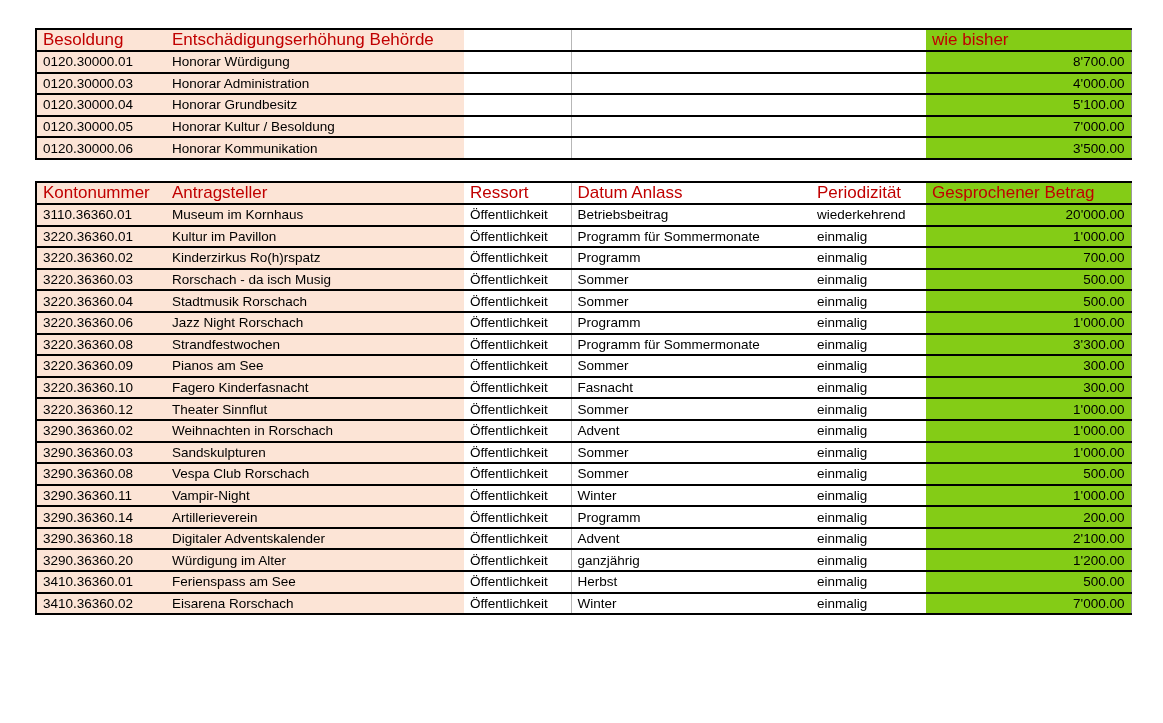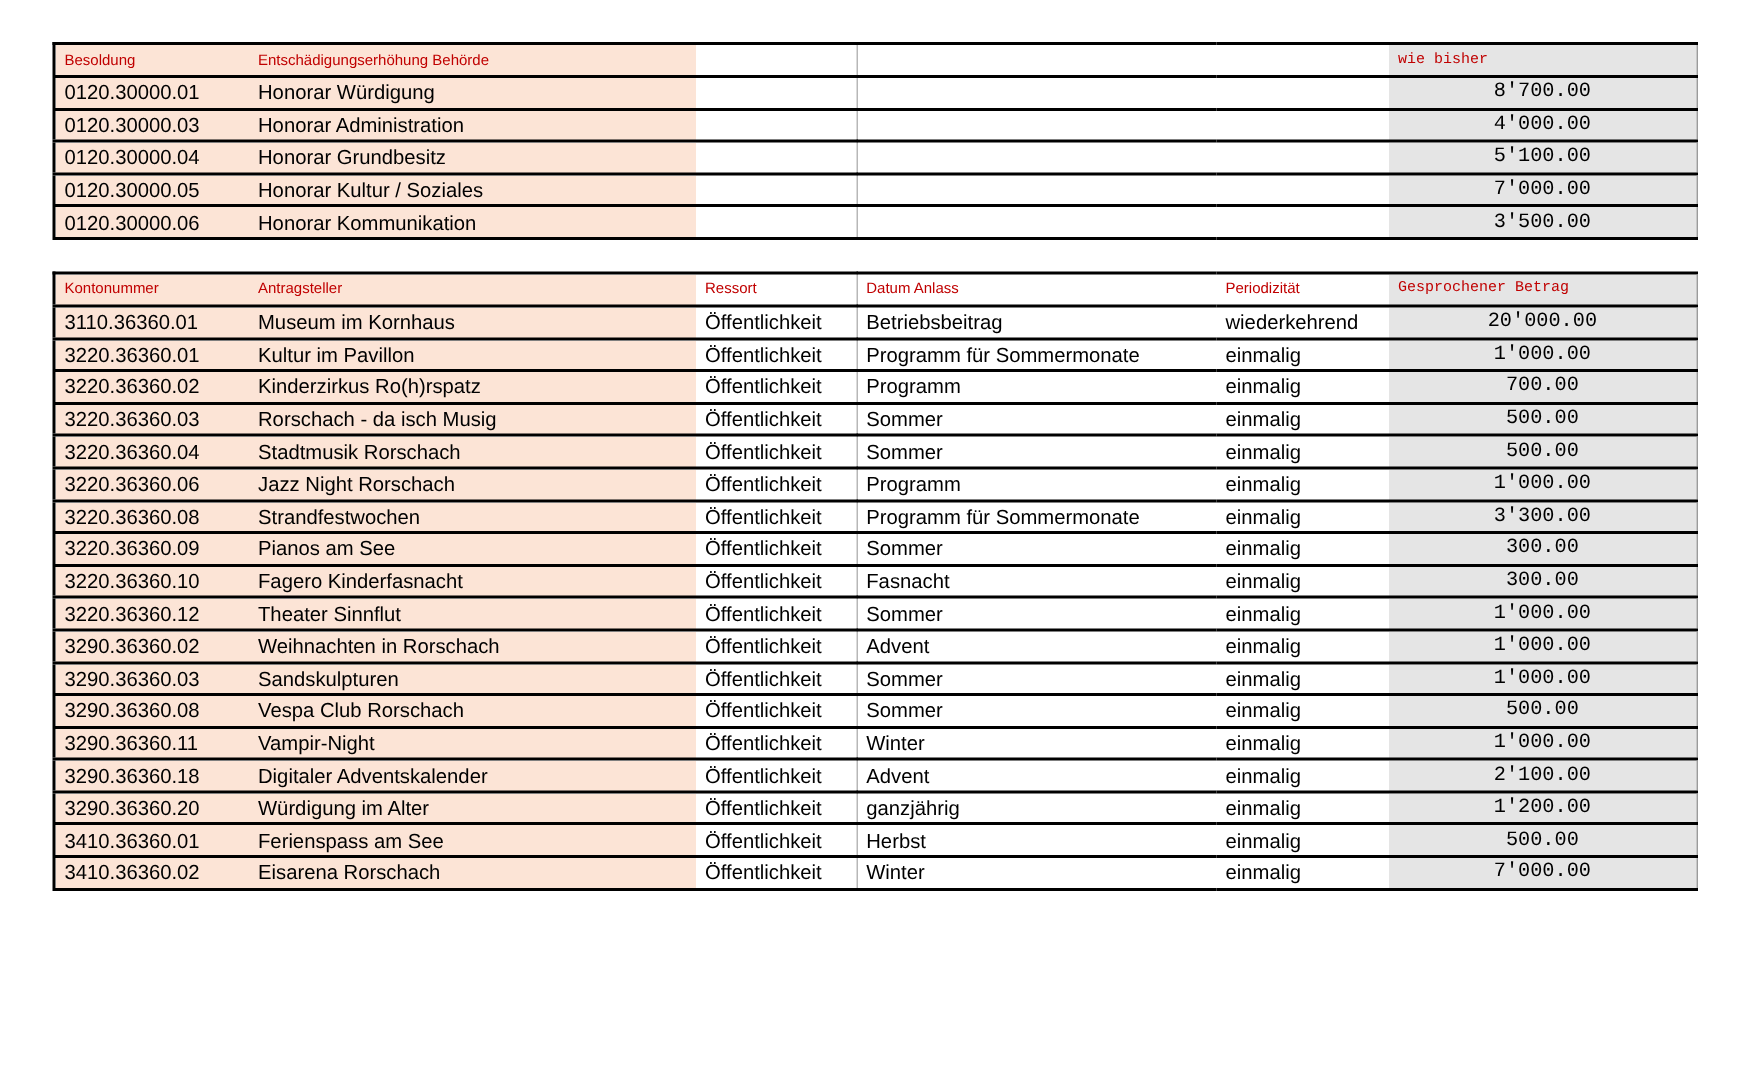--- a/index.html
+++ b/index.html
@@ -35,28 +35,28 @@
     font-size: 13.5px;
     font-weight: normal;
     text-align: left;
     vertical-align: middle;
     overflow: hidden;
     white-space: nowrap;
     box-sizing: border-box;
   }
   tr.head th {
     height: 22px;
-    font-size: 10px;
+    font-size: 17px;
   }
   .hdr { color: #c00000; }
   .c-light { background: #fce4d6; }
-  .c-dark  { background: #e5e5e5; font-family: Liberation Mono, monospace; }
+  .c-dark  { background: #84cc16; }
   .c-white { background: #ffffff; }
   .v-gray  { border-right: 1px solid #b7b7b7; }
-  .num { text-align: center; }
+  .num { text-align: right; }
   .gap { height: 21px; }
 </style>
 </head>
 <body>
 
 <div class="sheet">
 
   <table class="grid">
     <colgroup>
       <col style="width:130px">
@@ -90,21 +90,21 @@
         </tr>
         <tr>
           <td class="c-light">0120.30000.04</td>
           <td class="c-light">Honorar Grundbesitz</td>
           <td class="c-white v-gray"></td>
           <td class="c-white" colspan="2"></td>
           <td class="c-dark num">5'100.00</td>
         </tr>
         <tr>
           <td class="c-light">0120.30000.05</td>
-          <td class="c-light">Honorar Kultur / Soziales</td>
+          <td class="c-light">Honorar Kultur / Besoldung</td>
           <td class="c-white v-gray"></td>
           <td class="c-white" colspan="2"></td>
           <td class="c-dark num">7'000.00</td>
         </tr>
         <tr>
           <td class="c-light">0120.30000.06</td>
           <td class="c-light">Honorar Kommunikation</td>
           <td class="c-white v-gray"></td>
           <td class="c-white" colspan="2"></td>
           <td class="c-dark num">3'500.00</td>
@@ -238,20 +238,28 @@
         </tr>
         <tr>
           <td class="c-light">3290.36360.11</td>
           <td class="c-light">Vampir-Night</td>
           <td class="c-white v-gray">Öffentlichkeit</td>
           <td class="c-white">Winter</td>
           <td class="c-white">einmalig</td>
           <td class="c-dark num">1'000.00</td>
         </tr>
         <tr>
+          <td class="c-light">3290.36360.14</td>
+          <td class="c-light">Artillerieverein</td>
+          <td class="c-white v-gray">Öffentlichkeit</td>
+          <td class="c-white">Programm</td>
+          <td class="c-white">einmalig</td>
+          <td class="c-dark num">200.00</td>
+        </tr>
+        <tr>
           <td class="c-light">3290.36360.18</td>
           <td class="c-light">Digitaler Adventskalender</td>
           <td class="c-white v-gray">Öffentlichkeit</td>
           <td class="c-white">Advent</td>
           <td class="c-white">einmalig</td>
           <td class="c-dark num">2'100.00</td>
         </tr>
         <tr>
           <td class="c-light">3290.36360.20</td>
           <td class="c-light">Würdigung im Alter</td>

